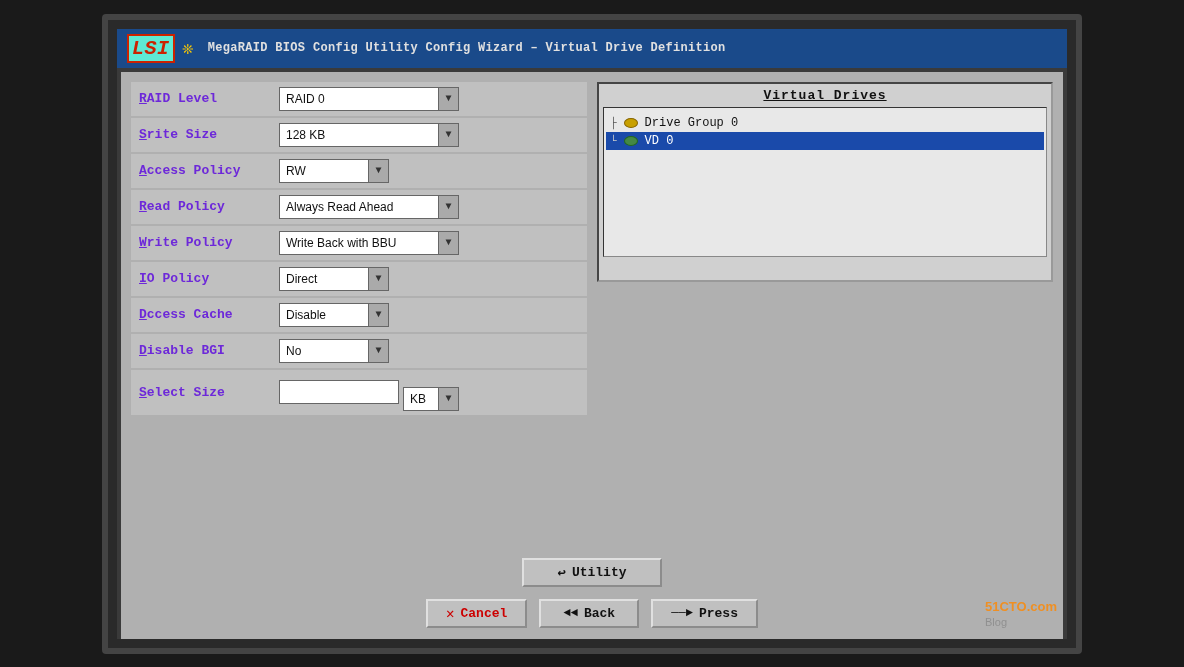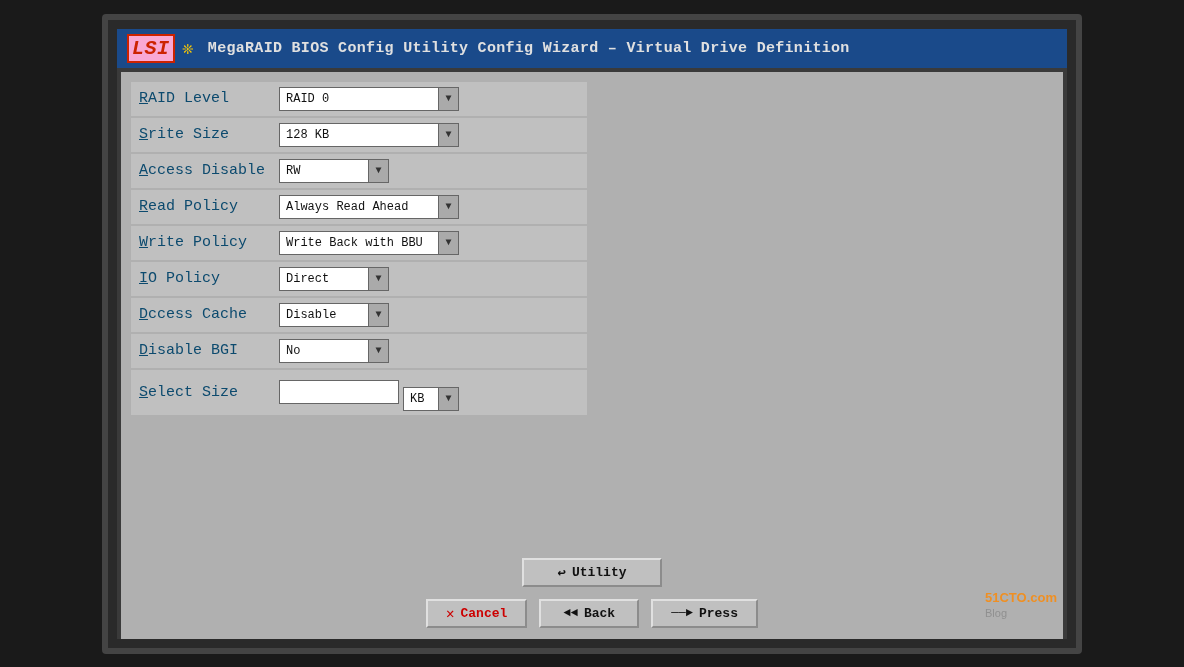--- a/index.html
+++ b/index.html
@@ -47,21 +47,21 @@
       align-items: center;
     }
     .lsi-icon .lsi-text {
       color: #cc2200;
       font-size: 20px;
       font-weight: bold;
       font-style: italic;
       border: 2px solid #cc2200;
       padding: 1px 3px;
       margin-right: 8px;
-      background: #f9a8d4;
+      background: #5eead4;
     }
     .main-content {
       background: #b0b0b0;
       margin: 4px;
       padding: 10px;
       height: calc(100% - 38px - 4px);
       display: flex;
       flex-direction: column;
     }
     .content-area {
@@ -83,41 +83,41 @@
     }
     .field-row {
       display: flex;
       align-items: center;
       background: #c0c0c0;
       padding: 4px 8px;
       gap: 10px;
       min-height: 34px;
     }
     .field-label {
-      font-size: 15px;
-      font-weight: normal;
-      color: #0c4a6e;
+      font-size: 13px;
+      font-weight: bold;
+      color: #6d28d9;
       width: 130px;
       text-decoration: none;
     }
     .dropdown-container {
       display: flex;
       align-items: center;
       background: white;
       border: 1px solid #666;
       min-width: 180px;
       height: 24px;
       position: relative;
     }
     .dropdown-value {
       flex: 1;
       font-size: 12px;
       color: #111;
       padding: 2px 6px;
-      font-family: Liberation Mono, monospace;
+      font-family: Liberation Sans, sans-serif;
     }
     .dropdown-arrow {
       width: 20px;
       height: 100%;
       background: #aaa;
       border-left: 1px solid #666;
       display: flex;
       align-items: center;
       justify-content: center;
       font-size: 10px;
@@ -212,21 +212,21 @@
       justify-content: center;
     }
     .btn-reclaim {
       min-width: 140px;
     }
     .btn-cancel {
       color: #cc0000;
     }
     .watermark {
       position: absolute;
-      bottom: 19px;
+      bottom: 10px;
       right: 10px;
       color: #aaa;
       font-size: 13px;
       font-family: Arial, sans-serif;
       opacity: 0.8;
     }
     .watermark-site {
       color: #ff8800;
       font-weight: bold;
     }
@@ -245,21 +245,21 @@
 
 <div class="monitor-frame">
   <div class="screen">
 
     <div class="title-bar">
       <div class="lsi-icon">
         <span class="lsi-text">LSI</span>
 
         <span style="color:#ffcc00;font-size:18px;margin-right:4px;">❊</span>
       </div>
-      <span style="font-size:15px;letter-spacing:0.3px;">MegaRAID BIOS Config Utility Config Wizard – Virtual Drive Definition</span>
+      <span style="font-size:12px;letter-spacing:0.3px;">MegaRAID BIOS Config Utility Config Wizard – Virtual Drive Definition</span>
     </div>
 
     <div class="main-content">
       <div class="content-area">
 
         <div class="left-panel">
 
           <div class="field-row">
             <div class="field-label">
               <span style="text-decoration:underline;">R</span><span>AID Level</span>
@@ -275,21 +275,21 @@
               <span style="text-decoration:underline;">S</span><span>rite Size</span>
             </div>
             <div class="dropdown-container">
               <span class="dropdown-value">128 KB</span>
               <div class="dropdown-arrow">▼</div>
             </div>
           </div>
 
           <div class="field-row">
             <div class="field-label">
-              <span style="text-decoration:underline;">A</span><span>ccess Disable</span>
+              <span style="text-decoration:underline;">A</span><span>ccess Policy</span>
             </div>
             <div class="dropdown-container dropdown-small">
               <span class="dropdown-value">RW</span>
               <div class="dropdown-arrow">▼</div>
             </div>
           </div>
 
           <div class="field-row">
             <div class="field-label">
               <span style="text-decoration:underline;">R</span><span>ead Policy</span>
@@ -348,20 +348,37 @@
               <input type="text" class="select-size-input" value="" style="">
               <div class="dropdown-container" style="min-width:56px;margin-top:13px;">
                 <span class="dropdown-value">KB</span>
                 <div class="dropdown-arrow">▼</div>
               </div>
             </div>
           </div>
         </div>
 
         <div class="right-panel">
+          <div class="virtual-drives-section">
+            <div class="virtual-drives-title">Virtual Drives</div>
+            <div class="tree-area">
+
+              <div class="tree-item">
+                <span class="tree-connector">├</span>
+                <span style="display:inline-block;width:14px;height:10px;background:#c8a000;border-radius:50%;border:1px solid #886600;margin:0 3px;"></span>
+                <span style="font-size:12px;font-family:'Courier New',monospace;color:#111;">Drive Group 0</span>
+              </div>
+
+              <div class="tree-item selected">
+                <span class="tree-connector" style="color:#ccc;">  └</span>
+                <span style="display:inline-block;width:14px;height:10px;background:#448844;border-radius:50%;border:1px solid #226622;margin:0 3px;"></span>
+                <span style="font-size:12px;font-family:'Courier New',monospace;">VD 0</span>
+              </div>
+            </div>
+          </div>
 
         </div>
       </div>
 
       <div class="bottom-buttons">
         <div class="btn-row">
           <button class="btn btn-reclaim">
             <span style="font-size:14px;">↩</span>
             <span>Utility</span>
           </button>

